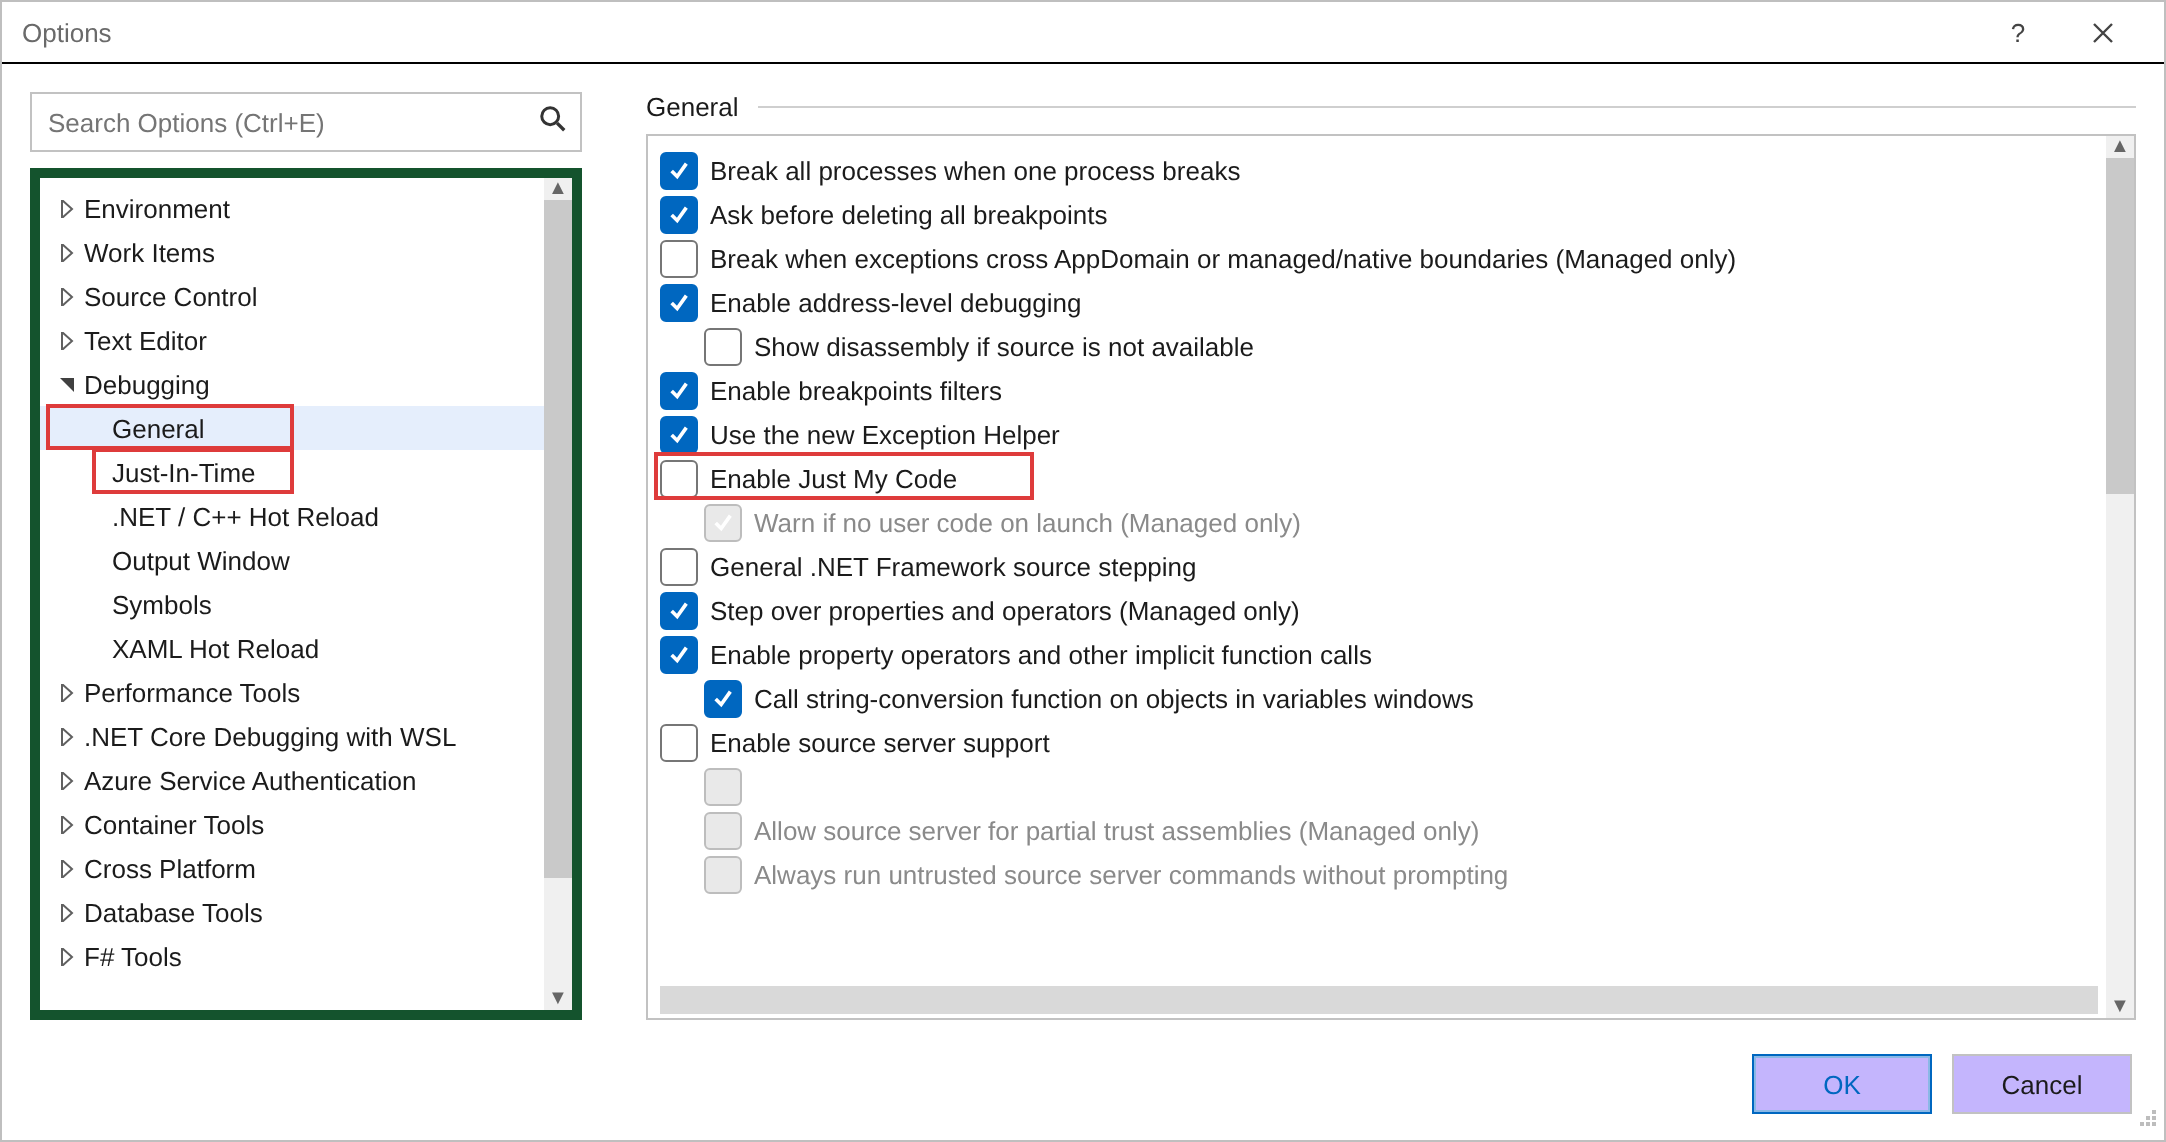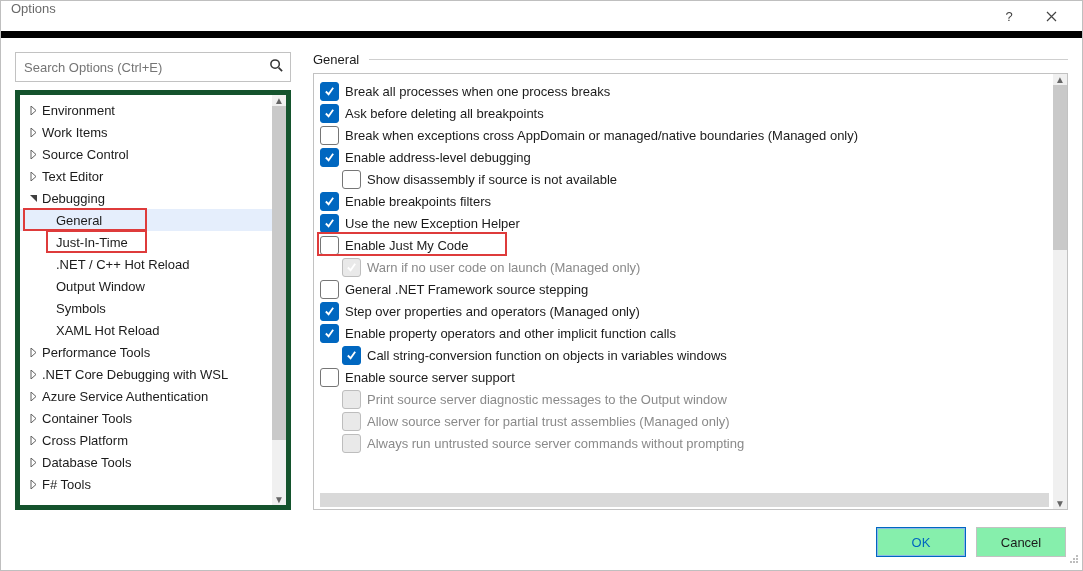--- a/index.html
+++ b/index.html
@@ -1,21 +1,21 @@
 <!DOCTYPE html>
 <html><head>
 <meta charset="utf-8">
 <style>
   html,body{margin:0;padding:0;font-family:"Segoe UI",Tahoma,sans-serif;font-size:13px;color:#1b1b1b;background:#fff}
   .window{width:1083px;height:571px;border:1px solid #bfbfbf;box-sizing:border-box;display:flex;flex-direction:column;position:relative}
-  .titlebar{height:30px;display:flex;align-items:flex-start;padding:0 10px;border-bottom:7px solid #000000}
+  .titlebar{height:30px;display:flex;align-items:center;padding:0 10px;border-bottom:1px solid #000000}
   .titlebar .title{flex:1;color:#6a6a6a;font-size:13px}
   .titlebar .win-btn{width:42px;height:30px;display:flex;align-items:center;justify-content:center;color:#444}
   .titlebar .win-btn svg{stroke:#444}
-  .body{flex:1;display:flex;gap:22px;padding:14px 14px 4px 14px;min-height:0}
+  .body{flex:1;display:flex;gap:32px;padding:14px 14px 4px 14px;min-height:0}
   .left-col{width:276px;display:flex;flex-direction:column;gap:8px;min-height:0}
   .search-wrap{border:1px solid #c2c2c2;height:28px;display:flex;align-items:center;padding:0 6px}
   .search-wrap input{flex:1;border:none;outline:none;font-size:13px;color:#6a6a6a;background:transparent}
   .tree-wrap{flex:1;border:5px solid #14532d;position:relative;overflow:hidden;display:flex}
   .tree{flex:1;overflow-y:auto;padding:4px 0}
   .tree-row{display:flex;align-items:center;height:22px;padding-left:6px;white-space:nowrap;cursor:default}
   .tree-row .tw{width:14px;display:inline-flex;justify-content:center;color:#606060}
   .tree-row.selected{background:#e5eefc}
   .tree-row.lvl1{padding-left:20px}
   .tree-row.lvl1 .tw{visibility:hidden}
@@ -30,21 +30,21 @@
   .opt.ind1{padding-left:22px}
   .opt .cb{width:17px;height:17px;border:1px solid #767676;border-radius:3px;display:inline-flex;align-items:center;justify-content:center;background:#fff;flex:0 0 auto}
   .opt .cb.checked{background:#0067c0;border-color:#0067c0}
   .opt .cb.checked svg{stroke:#fff}
   .opt .cb.disabled{background:#e9e9e9;border-color:#bdbdbd}
   .opt.disabled{color:#8a8a8a}
   .hscroll{position:absolute;left:6px;right:18px;bottom:2px;height:14px;background:#d9d9d9;border-radius:0}
   .vscroll{width:14px;background:#f0f0f0;display:flex;flex-direction:column;align-items:center}
   .vscroll .thumb{width:14px;background:#c9c9c9}
   .footer{height:56px;display:flex;align-items:center;justify-content:flex-end;gap:10px;padding:0 16px}
-  .btn{min-width:88px;height:28px;border:1px solid #c2c2c2;background:#86efac;display:flex;align-items:center;justify-content:center;font-size:13px}
+  .btn{min-width:88px;height:28px;border:1px solid #c2c2c2;background:#c4b5fd;display:flex;align-items:center;justify-content:center;font-size:13px}
   .btn.primary{border:1px solid #0067c0;color:#0067c0;box-shadow:0 0 0 1px #8ab8e6 inset}
   .resize-grip{position:absolute;right:2px;bottom:2px;color:#bdbdbd}
 </style>
 </head>
 <body>
 
 <div class="window">
 
   <div class="titlebar">
     <span class="title">Options</span>
@@ -298,21 +298,20 @@
                 </svg>
               </span>
               <span>Call string-conversion function on objects in variables windows</span>
             </div>
             <div class="opt">
               <span class="cb"></span>
               <span>Enable source server support</span>
             </div>
             <div class="opt ind1 disabled">
               <span class="cb disabled"></span>
-              <span>Print source server diagnostic messages to the Output window</span>
             </div>
             <div class="opt ind1 disabled">
               <span class="cb disabled"></span>
               <span>Allow source server for partial trust assemblies (Managed only)</span>
             </div>
             <div class="opt ind1 disabled">
               <span class="cb disabled"></span>
               <span>Always run untrusted source server commands without prompting</span>
             </div>
           </div>

